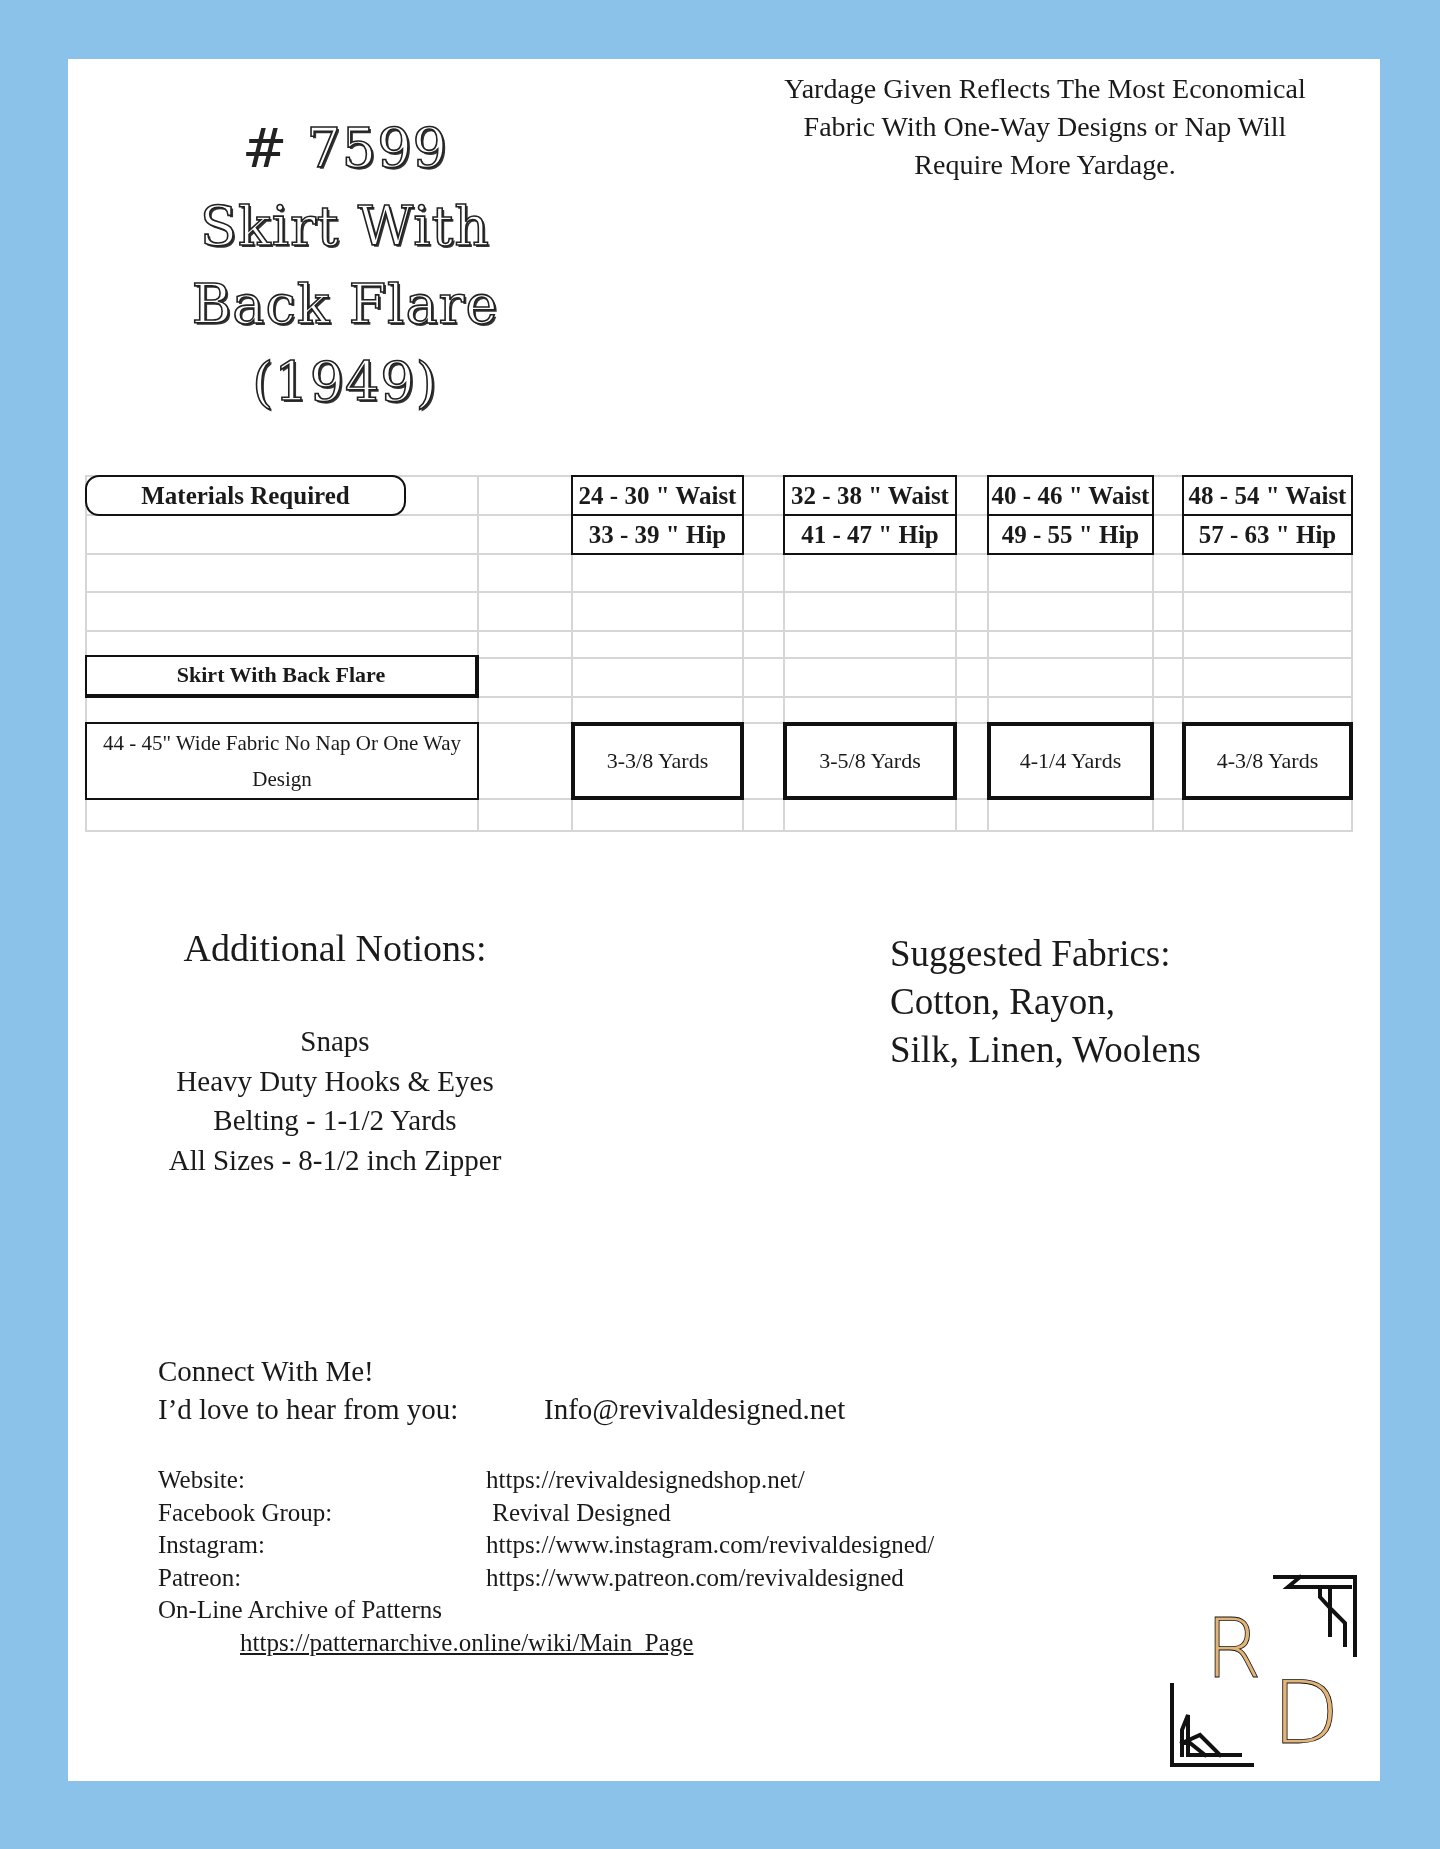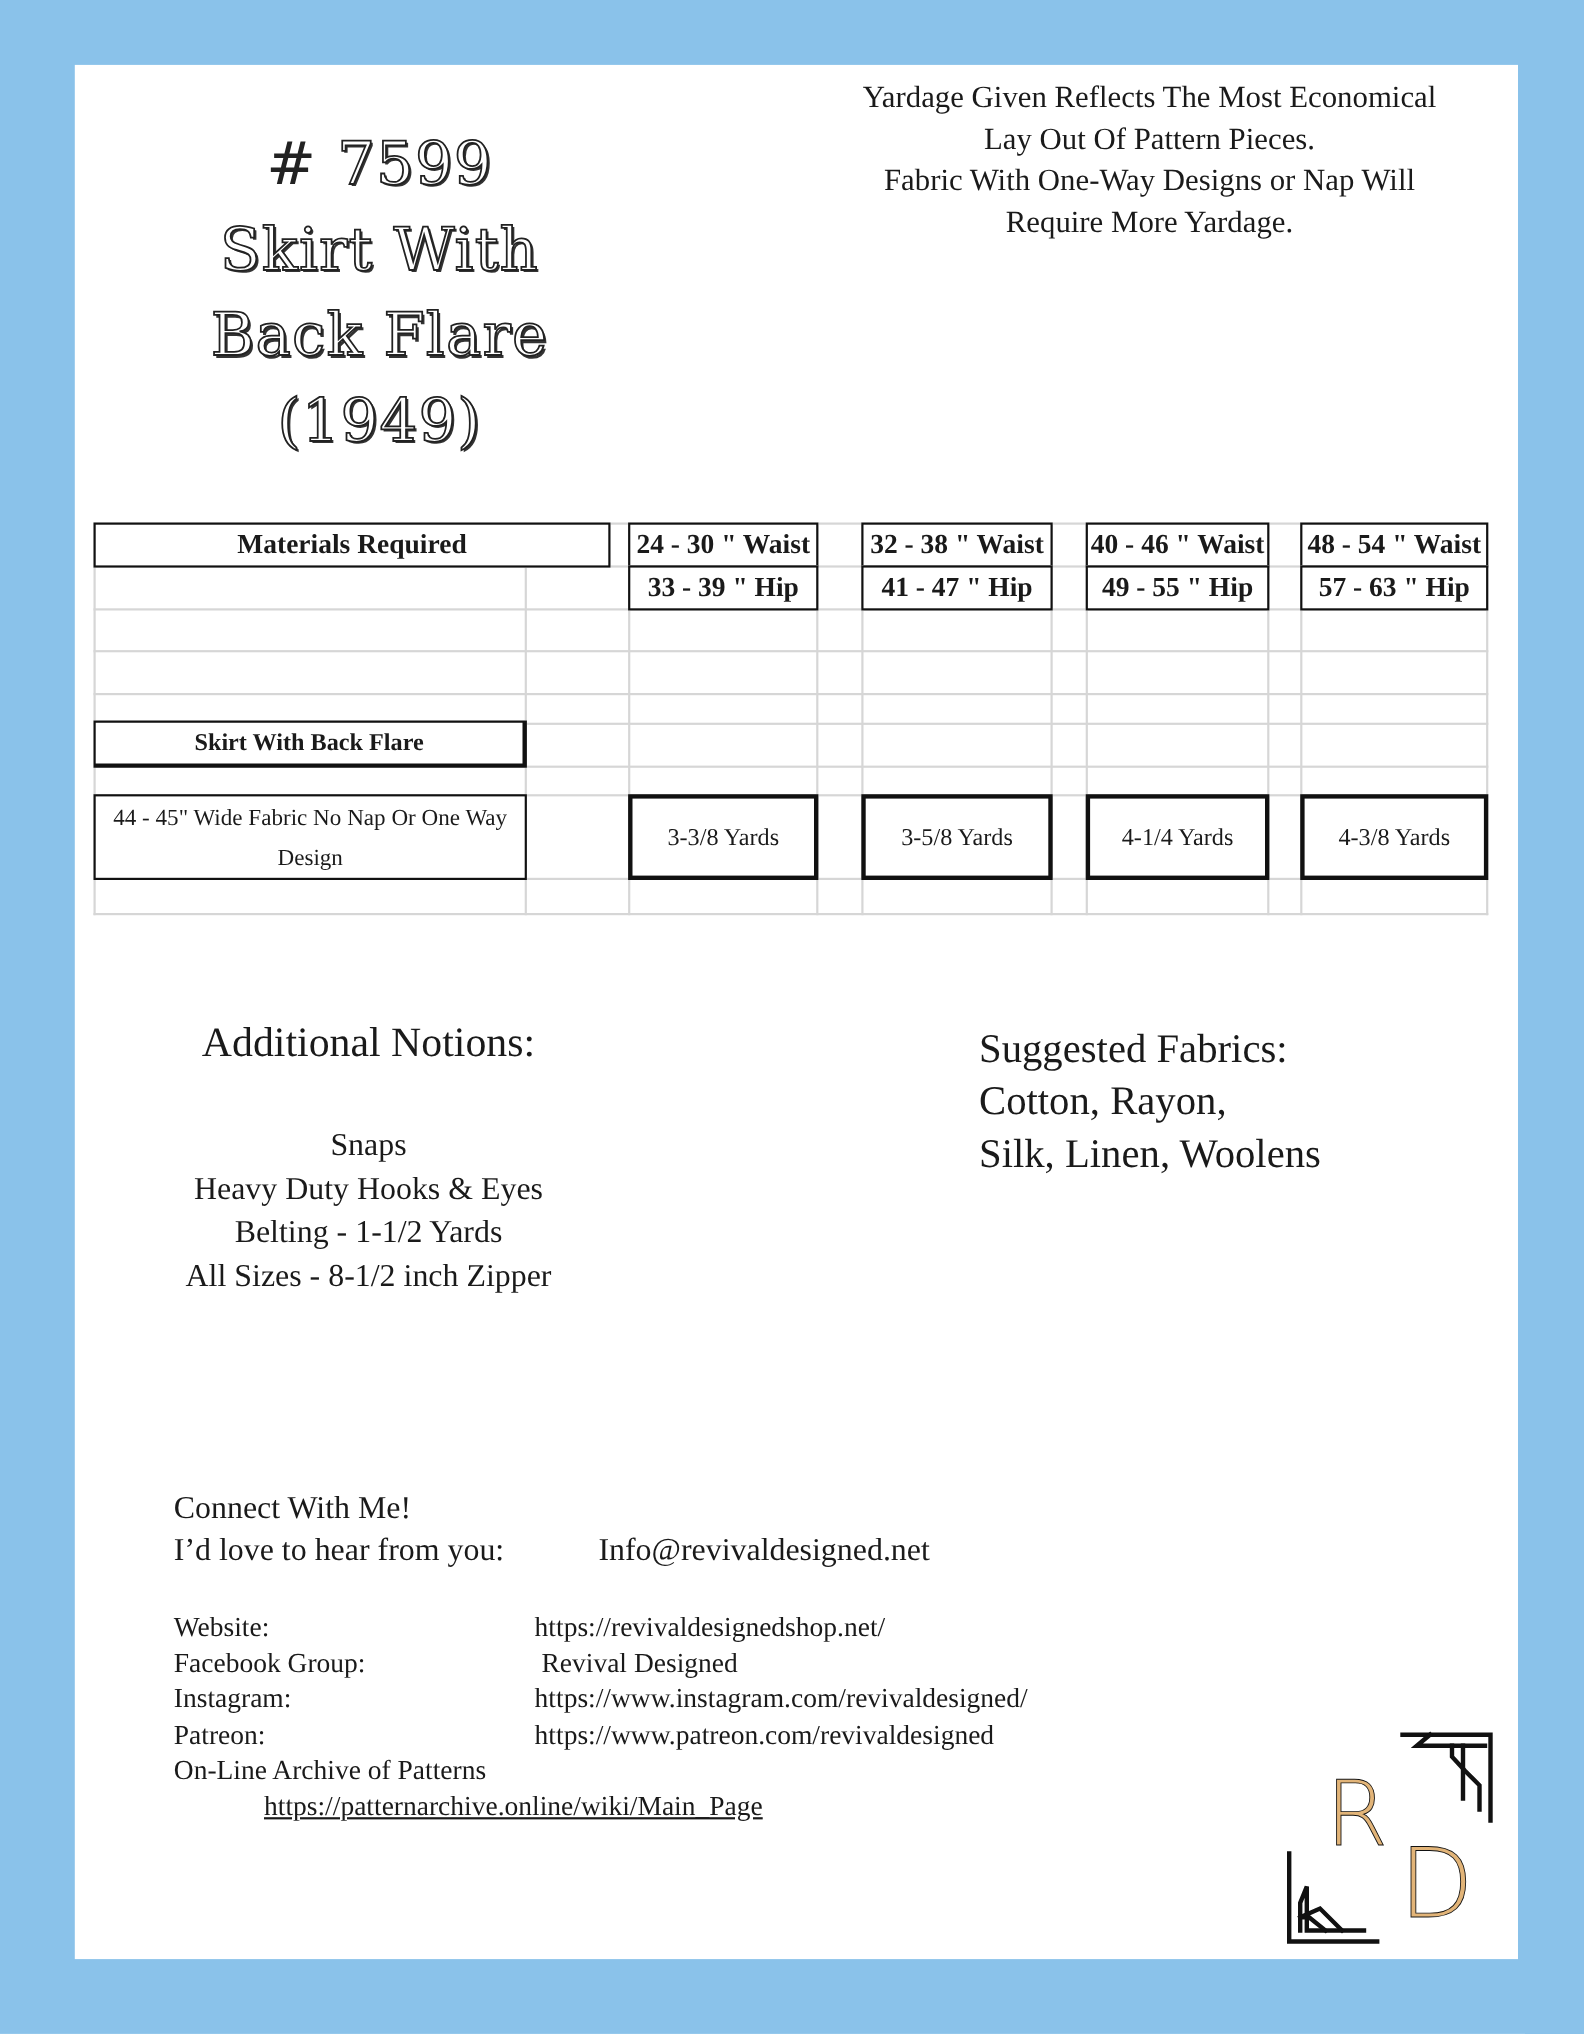--- a/index.html
+++ b/index.html
@@ -101,21 +101,20 @@
 
 <div class="abs title-block">
   <div class="title-line num"><span class="hash">#</span> <span>7599</span></div>
   <div class="title-line">Skirt With</div>
   <div class="title-line">Back Flare</div>
   <div class="title-line">(1949)</div>
 </div>
 
 <div class="abs note">
   <div>Yardage Given Reflects The Most Economical</div>
-  <div>Lay Out Of Pattern Pieces.</div>
   <div>Fabric With One-Way Designs or Nap Will</div>
   <div>Require More Yardage.</div>
 </div>
 
 <div class="abs grid">
 
   <div class="hline" style="top:0"></div>
   <div class="hline" style="top:39px"></div>
   <div class="hline" style="top:78px"></div>
   <div class="hline" style="top:116px"></div>
@@ -130,21 +129,21 @@
   <div class="vline" style="left:392px"></div>
   <div class="vline" style="left:486px"></div>
   <div class="vline" style="left:657px"></div>
   <div class="vline" style="left:698px"></div>
   <div class="vline" style="left:870px"></div>
   <div class="vline" style="left:902px"></div>
   <div class="vline" style="left:1067px"></div>
   <div class="vline" style="left:1097px"></div>
   <div class="vline" style="left:1266px"></div>
 
-  <div class="box bold-text" style="left:0; top:0; width:470px; height:41px;">Materials Required</div>
+  <div class="box bold-text" style="left:0; top:0; width:321px; height:41px;border-radius:14px;">Materials Required</div>
 
   <div class="box bold-text" style="left:486px; top:0; width:173px; height:41px;">24 - 30 " Waist</div>
   <div class="box bold-text" style="left:486px; top:39px; width:173px; height:41px;">33 - 39 "  Hip</div>
 
   <div class="box bold-text" style="left:698px; top:0; width:174px; height:41px;">32 - 38 " Waist</div>
   <div class="box bold-text" style="left:698px; top:39px; width:174px; height:41px;">41 - 47 " Hip</div>
 
   <div class="box bold-text" style="left:902px; top:0; width:167px; height:41px;">40 - 46 " Waist</div>
   <div class="box bold-text" style="left:902px; top:39px; width:167px; height:41px;">49 - 55 " Hip</div>
 

